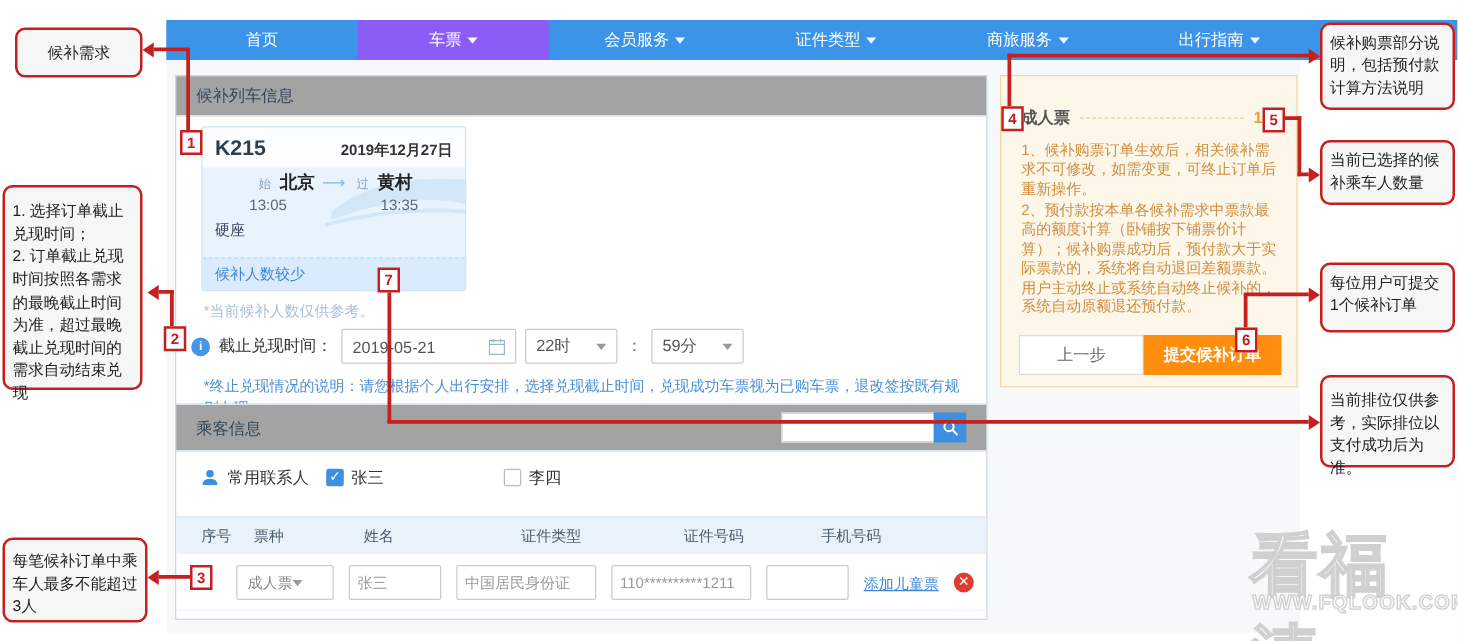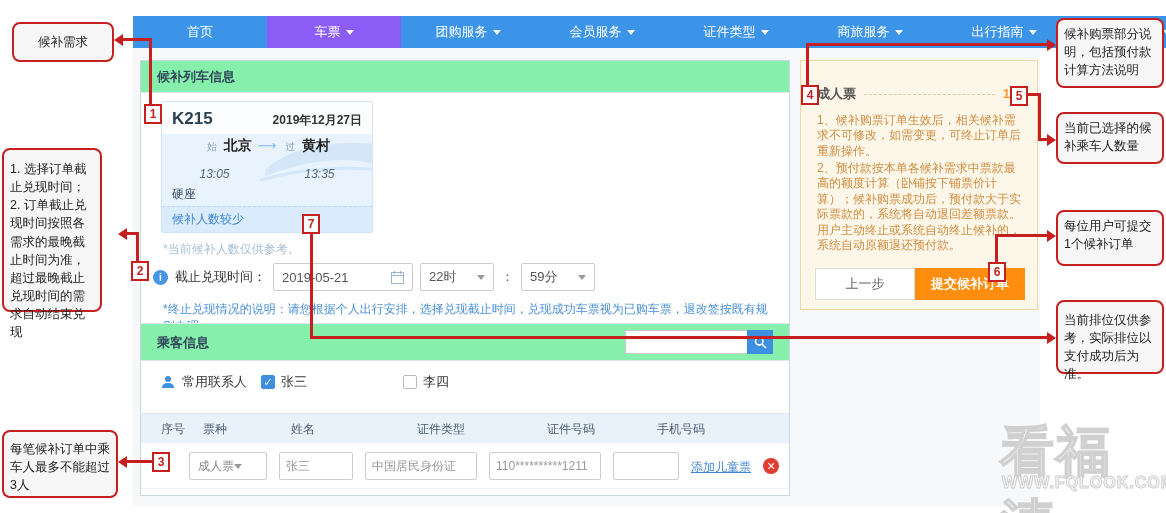--- a/index.html
+++ b/index.html
@@ -9,32 +9,32 @@
   
   .content-bg { position:absolute; left:133px; top:48px; width:907px; height:458px; background:#f6f8fa; }
   .nav { position:absolute; left:133px; top:16px; width:1072px; height:32px; background:#3b94e8; display:flex; z-index:5; }
   .nav-item { flex:1; display:flex; align-items:center; justify-content:center; gap:5px; color:#fff; font-size:13px; cursor:pointer; }
   .nav-item.active { background:#8b5cf6; }
   .tri { width:0; height:0; border-left:4px solid transparent; border-right:4px solid transparent; border-top:5px solid rgba(255,255,255,.95); display:inline-block; }
   .tri.gray { border-top-color:#999; }
 
   
   .main-panel { position:absolute; left:140px; top:60px; width:650px; height:436px; background:#fff; border:1px solid #c9d8e2; z-index:6; }
-  .sec-hdr { position:absolute; left:0; width:648px; height:32px; background:#86efac; border-bottom:1px solid #dbe6ef; font-size:13px; font-weight:bold; color:#33475c; line-height:32px; padding-left:16px; }
+  .sec-hdr { position:absolute; left:0; width:648px; height:32px; background:#a3a3a3; border-bottom:1px solid #dbe6ef; font-size:13px; font-weight:normal; color:#33475c; line-height:32px; padding-left:16px; }
   .sec-hdr.hdr2 { top:262px; height:38px; line-height:38px; border-top:1px solid #dbe6ef; }
 
   .train-card { position:absolute; left:20px; top:40px; width:212px; height:132px; background:#e8f3fd; border:1px solid #cfe4f8; border-radius:2px; overflow:hidden; }
   .tc-head { display:flex; justify-content:space-between; align-items:baseline; background:#fbfdff; padding:7px 10px 5px 10px; }
   .tc-no { font-size:17px; font-weight:bold; color:#2c3e50; }
   .tc-date { font-size:12px; font-weight:bold; color:#333; }
   .tc-route { text-align:center; margin-top:3px; font-size:14px; color:#222; position:relative; z-index:2; }
   .tc-lbl { font-size:10px; color:#8aa4bf; margin:0 3px; }
   .tc-stn { font-weight:bold; }
   .tc-arrow { color:#7fb9f2; font-size:13px; margin:0 2px; }
-  .tc-times { display:flex; position:relative; z-index:2; margin-top:12px;font-style:italic; }
+  .tc-times { display:flex; position:relative; z-index:2; margin-top:2px; }
   .tc-times span { width:50%; text-align:center; font-size:12px; color:#55677a; }
   .tc-seat { padding-left:10px; margin-top:5px; font-size:12px; color:#33475c; position:relative; z-index:2; }
   .tc-status { position:absolute; bottom:0; left:0; width:100%; height:26px; background:#d9ebfc; border-top:1px dashed #b9d7f2; line-height:25px; padding-left:10px; font-size:12px; color:#3f86d6; cursor:pointer; z-index:2; }
   .tc-wm { position:absolute; right:-8px; top:28px; opacity:.45; z-index:1; }
 
   .note1 { position:absolute; left:22px; top:180px; font-size:12px; color:#a8bfd9; }
   .deadline-row { position:absolute; left:12px; top:202px; height:28px; display:flex; align-items:center; gap:7px; }
   .info-icon { width:15px; height:15px; border-radius:50%; background:#4596e6; color:#fff; font-size:10px; font-weight:bold; text-align:center; line-height:15px; flex:0 0 auto; }
   .info-icon::after { content:"i"; }
   .dl-label { font-size:13px; color:#333; }
@@ -78,21 +78,21 @@
   .sp-count { font-size:13px; font-weight:bold; color:#fa9a2c; }
   .sp-notes { position:absolute; left:16px; right:11px; top:52px; font-size:12px; line-height:1.28; color:#cf8d40; }
   .sp-notes p { margin-bottom:2px; }
   .sp-buttons { position:absolute; left:14px; right:12px; bottom:9px; height:32px; display:flex; }
   .btn-back { flex:1; background:#fff; border:1px solid #dcdcdc; color:#666; font-size:13px; line-height:30px; text-align:center; cursor:pointer; }
   .btn-submit { flex:1.1; background:#ff8d0e; border:1px solid #ff8d0e; color:#fff; font-size:13px; font-weight:bold; line-height:30px; text-align:center; cursor:pointer; }
 
   
   .callout { position:absolute; background:#f6f6f6; border:2px solid #c51f1f; border-radius:8px; color:#222; font-size:12.5px; line-height:1.45; padding:5px 6px; z-index:40; }
   .co-a { left:12px; top:22px; width:102px; height:40px; display:flex; align-items:center; justify-content:center; }
-  .co-b { left:2px; top:148px; width:100px; height:164px; white-space:pre-line; padding-top:10px; }
+  .co-b { left:2px; top:148px; width:112px; height:164px; white-space:pre-line; padding-top:10px; }
   .co-c { left:2px; top:430px; width:116px; height:68px; padding-top:8px; }
   .co-d { left:1056px; top:18px; width:108px; height:70px; }
   .co-e { left:1056px; top:112px; width:108px; height:52px; }
   .co-f { left:1056px; top:210px; width:108px; height:56px; }
   .co-g { left:1056px; top:300px; width:108px; height:74px; padding-top:9px; }
 
   .marker { position:absolute; width:18px; height:20px; background:#fff; border:2px solid #c51f1f; color:#c51f1f; font-size:12px; font-weight:bold; text-align:center; line-height:16px; z-index:55; }
   .rline { position:absolute; background:#c51f1f; z-index:52; }
   .arrowL { position:absolute; width:0; height:0; border-top:6px solid transparent; border-bottom:6px solid transparent; border-right:9px solid #c51f1f; z-index:52; }
   .arrowR { position:absolute; width:0; height:0; border-top:6px solid transparent; border-bottom:6px solid transparent; border-left:9px solid #c51f1f; z-index:52; }
@@ -106,24 +106,20 @@
 
 <div class="stage">
   <div class="content-bg"></div>
 
   <div class="nav">
     <div class="nav-item">
         <span>首页</span>
       </div>
     <div class="nav-item active">
         <span>车票</span>
-        <span class="tri"></span>
-      </div>
-    <div class="nav-item">
-        <span>团购服务</span>
         <span class="tri"></span>
       </div>
     <div class="nav-item">
         <span>会员服务</span>
         <span class="tri"></span>
       </div>
     <div class="nav-item">
         <span>证件类型</span>
         <span class="tri"></span>
       </div>

